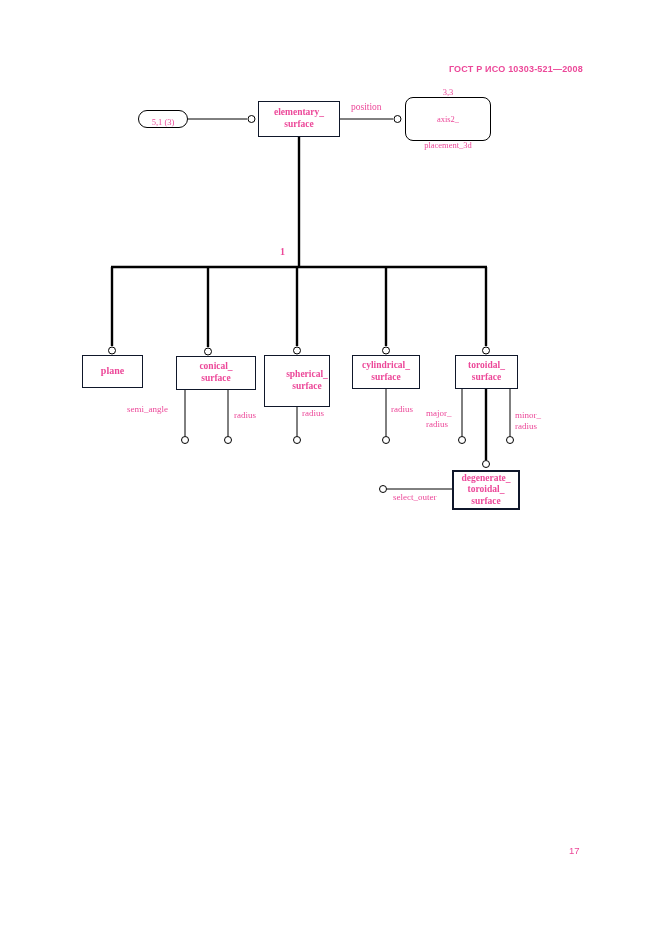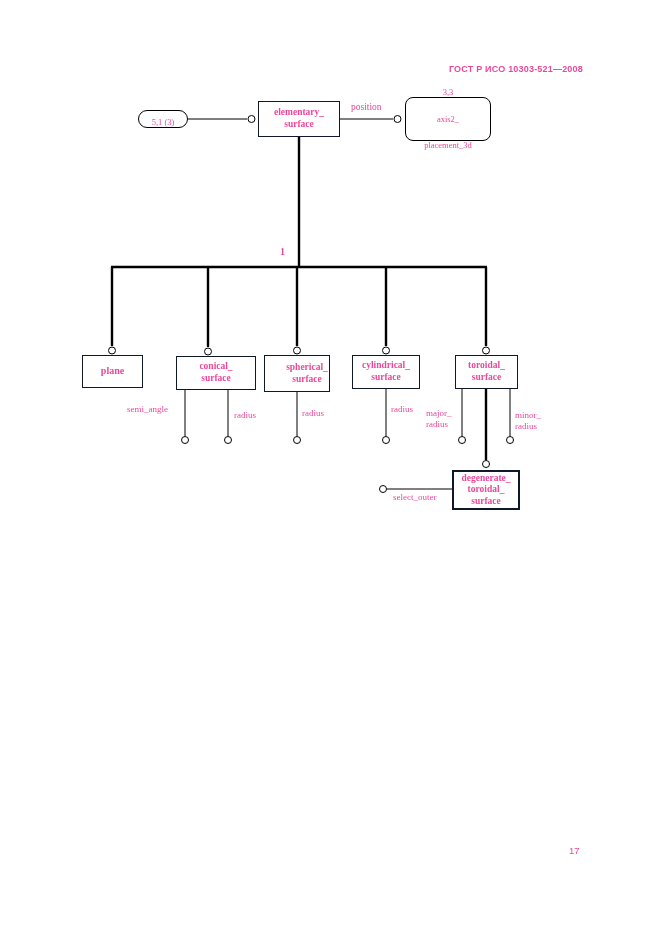--- a/index.html
+++ b/index.html
@@ -167,21 +167,21 @@
 
   <div class="entity-box" style="left:82px; top:355px; width:61px; height:33px; font-size:10px;">
     <span>plane</span>
   </div>
 
   <div class="entity-box" style="left:176px; top:356px; width:80px; height:34px;">
     <span>conical_</span>
     <span>surface</span>
   </div>
 
-  <div class="entity-box" style="left:264px; top:355px; width:66px; height:37px;padding-left:20px;">
+  <div class="entity-box" style="left:264px; top:355px; width:66px; height:52px;padding-left:20px;">
     <span>spherical_</span>
     <span>surface</span>
   </div>
 
   <div class="entity-box" style="left:352px; top:355px; width:68px; height:34px;">
     <span>cylindrical_</span>
     <span>surface</span>
   </div>
 
   <div class="entity-box" style="left:455px; top:355px; width:63px; height:34px;">

